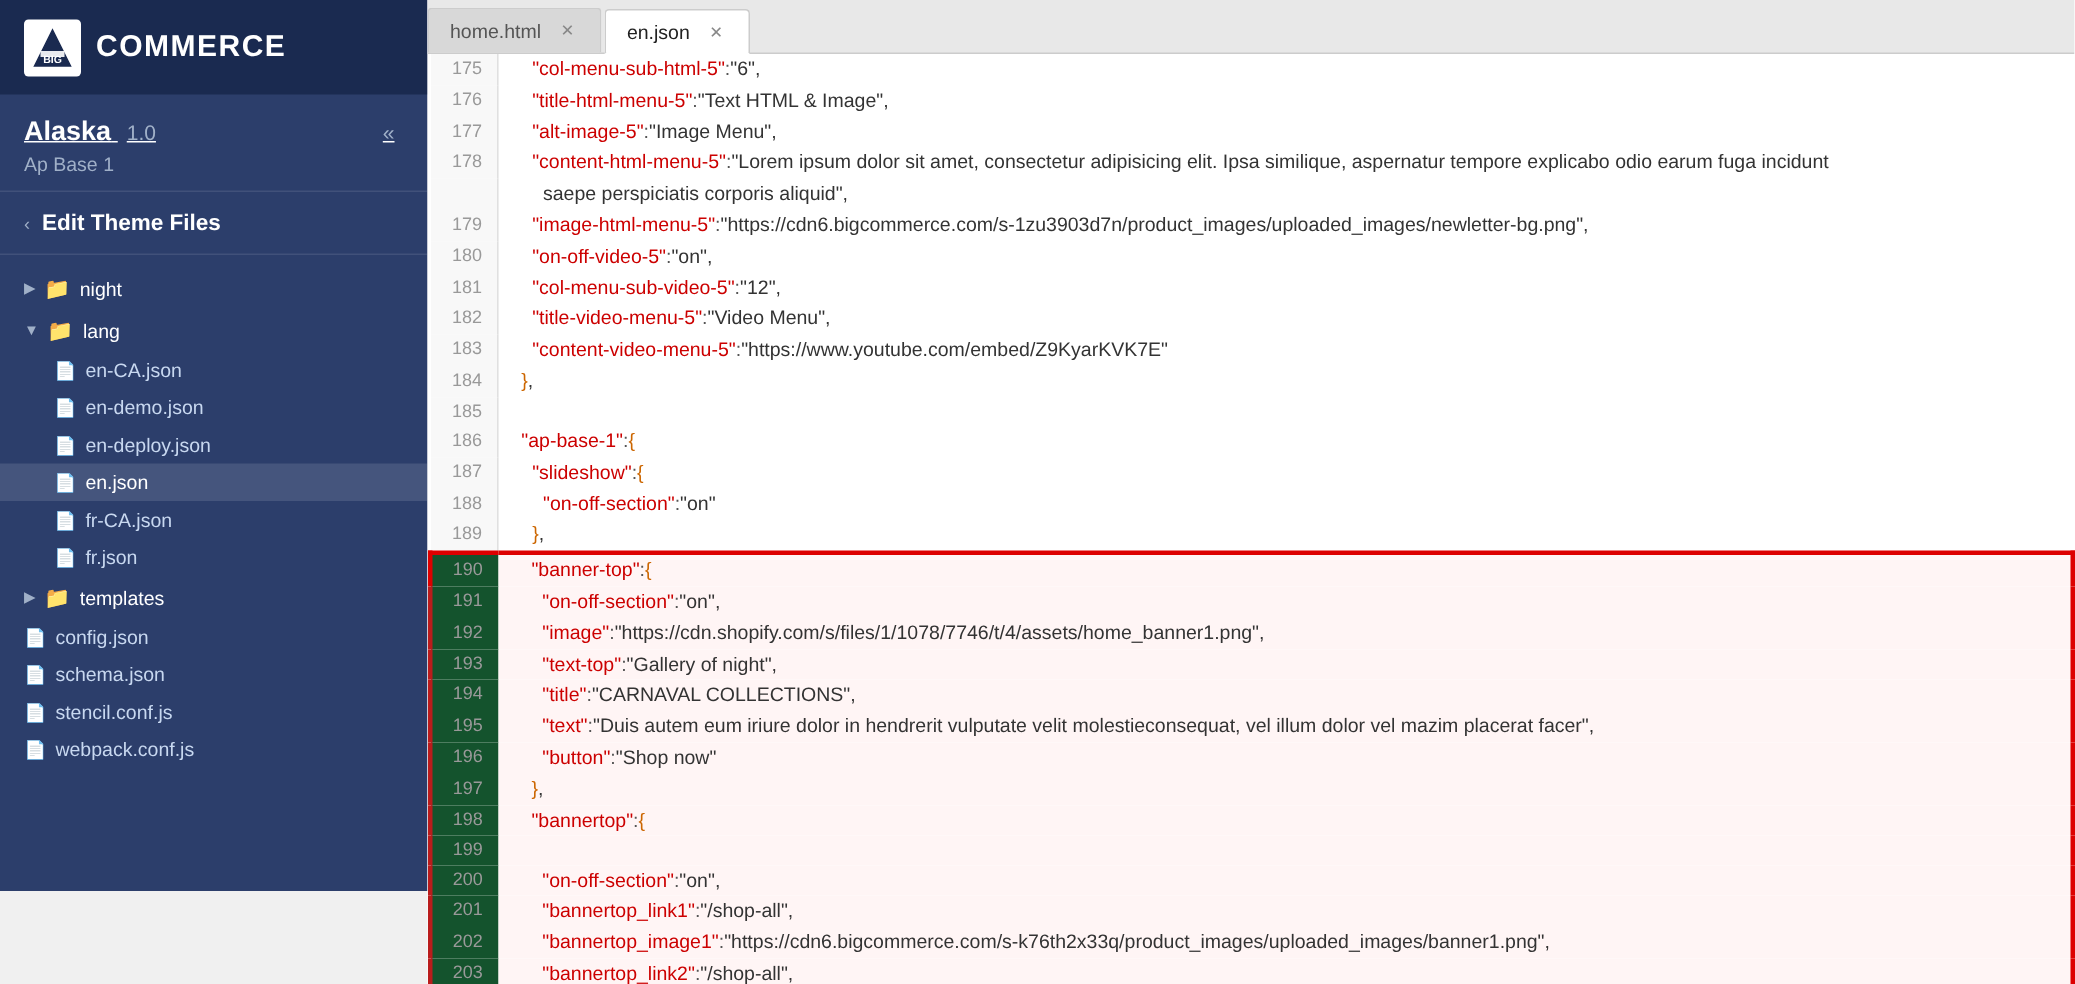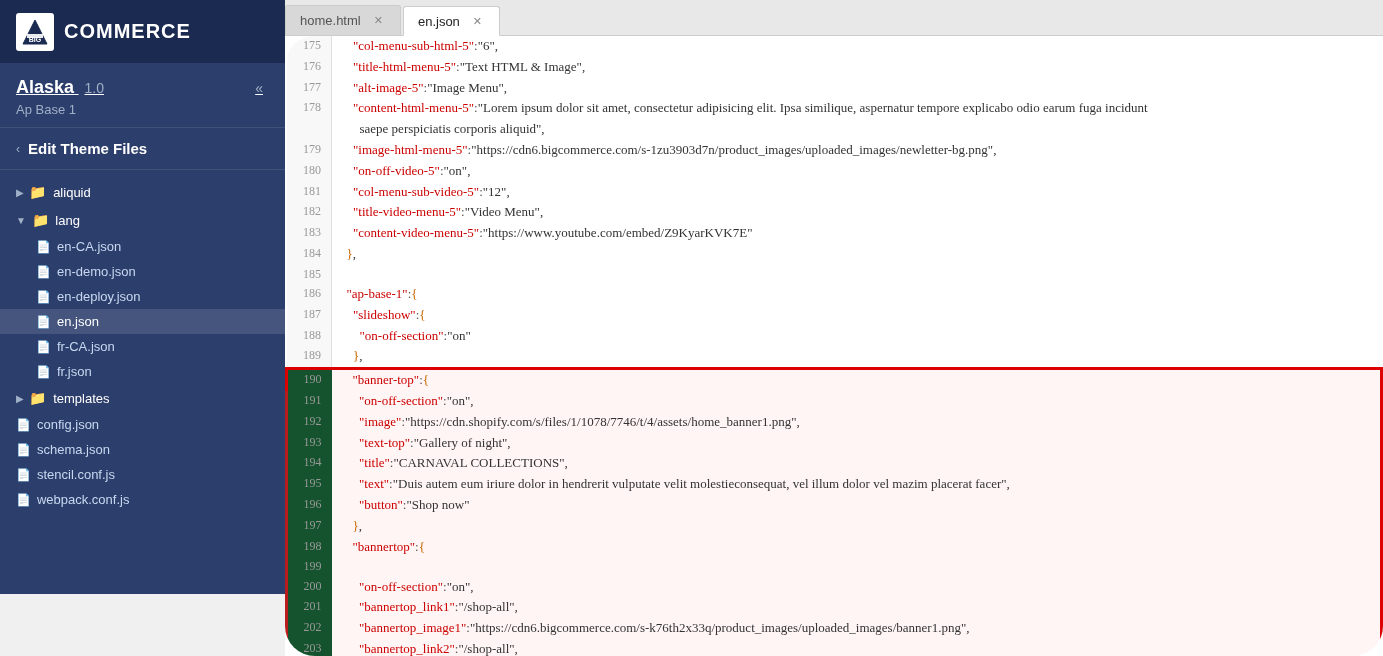--- a/index.html
+++ b/index.html
@@ -195,24 +195,23 @@
       padding: 1px 3px;
       border-radius: 2px;
     }
 
     
     #code-area {
       flex: 1;
       overflow-y: auto;
       overflow-x: auto;
       background: #fff;
-      font-family: Liberation Serif, serif;
+      font-family: Liberation Sans, sans-serif;
       font-size: 13px;
       line-height: 1.6;
-      border-radius: 30px;
     }
 
     #code-table {
       border-collapse: collapse;
       width: 100%;
       min-width: 900px;
     }
 
     .line-num {
       width: 45px;
@@ -282,21 +281,21 @@
   <div id="edit-theme-section">
     <span id="edit-theme-chevron">‹</span>
     <span id="edit-theme-label">Edit Theme Files</span>
   </div>
 
   <div id="file-tree">
 
     <div class="tree-folder">
       <span class="folder-arrow">▶</span>
       <span class="folder-icon">📁</span>
-      <span>aliquid</span>
+      <span>night</span>
     </div>
 
     <div class="tree-folder">
       <span class="folder-arrow">▼</span>
       <span class="folder-icon">📁</span>
       <span>lang</span>
     </div>
 
     <div class="tree-file">
       <span class="file-icon">📄</span>

